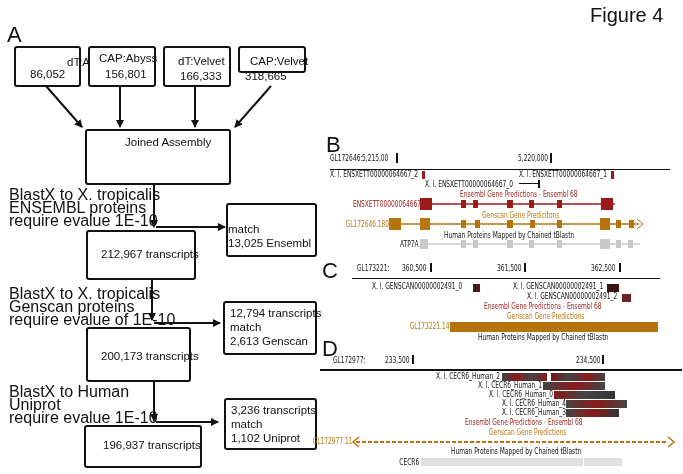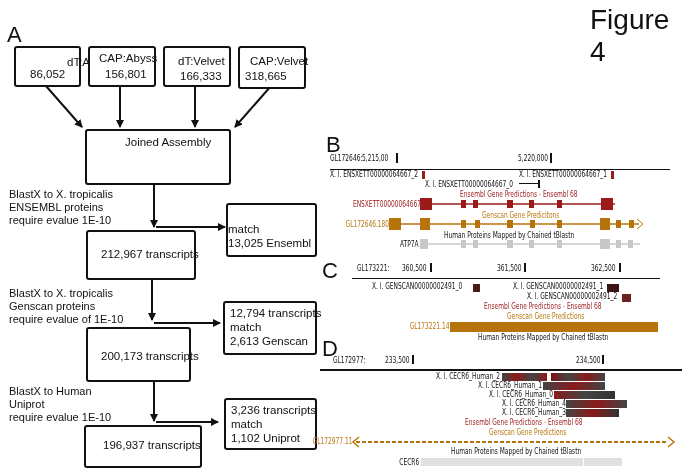--- a/index.html
+++ b/index.html
@@ -1,22 +1,22 @@
 <!DOCTYPE html>
 <html><head>
 <meta charset="utf-8">
 <style>
   html,body{margin:0;padding:0;background:#fff;}
   body{width:683px;height:474px;position:relative;overflow:hidden;font-family:"Liberation Sans",sans-serif;color:#111;}
   .abs{position:absolute;}
-  .fig-title{left:590px;top:4px;font-size:28px;}
+  .fig-title{left:590px;top:4px;font-size:20px;}
   .panel-letter{font-size:22px;}
   .box{position:absolute;border:2.5px solid #111;border-radius:3px;background:#fff;box-sizing:border-box;font-size:11.5px;line-height:15px;}
   .box .l{position:absolute;white-space:nowrap;}
-  .note{position:absolute;font-size:11px;line-height:13px;white-space:pre;}
+  .note{position:absolute;font-size:16px;line-height:13px;white-space:pre;}
   svg.arrows{position:absolute;left:0;top:0;}
   .gb{position:absolute;white-space:nowrap;font-family:"DejaVu Sans Condensed","Liberation Sans",sans-serif;font-size:8px;transform:scaleX(0.82);transform-origin:left center;}
   .gbr{transform-origin:right center;}
   .red{color:#9b1b1b;}
   .orange{color:#b8740c;}
   .dark{color:#111;}
 </style>
 </head>
 <body>
 
@@ -49,21 +49,21 @@
   <span class="l" style="left:14px;top:19px;">86,052</span>
 </div>
 <div class="box" style="left:88px;top:46px;width:68px;height:41px;">
   <span class="l" style="left:9px;top:3px;">CAP:Abyss</span>
   <span class="l" style="left:15px;top:19px;">156,801</span>
 </div>
 <div class="box" style="left:163px;top:46px;width:68px;height:41px;">
   <span class="l" style="left:13px;top:6px;">dT:Velvet</span>
   <span class="l" style="left:15px;top:21px;">166,333</span>
 </div>
-<div class="box" style="left:238px;top:46px;width:68px;height:43px;">
+<div class="box" style="left:238px;top:46px;width:68px;height:27px;">
   <span class="l" style="left:10px;top:6px;">CAP:Velvet</span>
   <span class="l" style="left:5px;top:21px;">318,665</span>
 </div>
 
 <div class="box" style="left:85px;top:129px;width:146px;height:56px;">
   <span class="l" style="left:38px;top:4px;">Joined Assembly</span>
 </div>
 
 <div class="note" style="left:9px;top:188px;">BlastX to X. tropicalis
 ENSEMBL proteins

